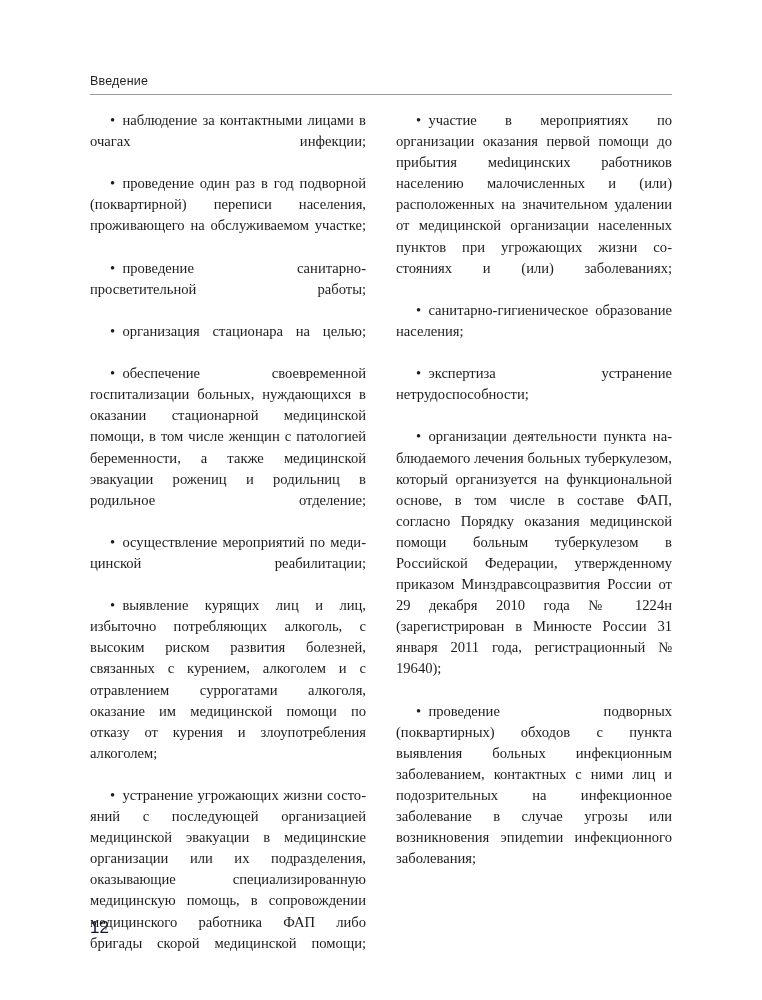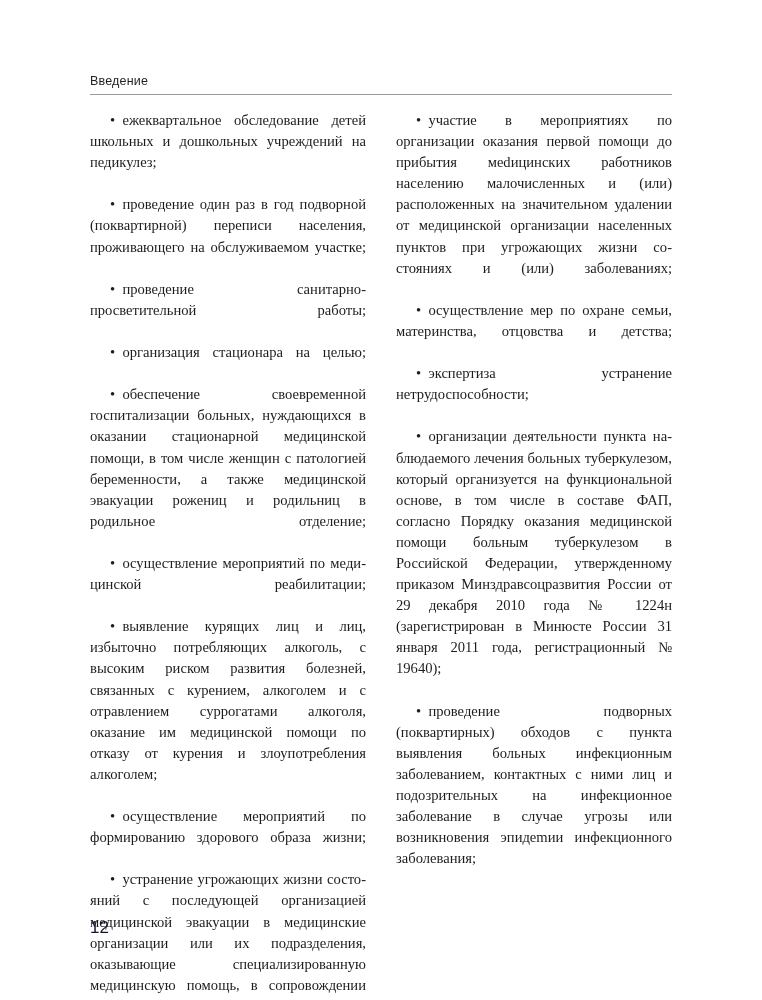--- a/index.html
+++ b/index.html
@@ -93,33 +93,32 @@
 
 <div class="page">
 
   <div class="running-head">
     <div class="rh-title">Введение</div>
     <div class="rh-rule"></div>
   </div>
 
   <div class="body-columns">
     <div class="column" id="col-left">
-        <p class="item"><span class="bullet-dot">• </span><span>ежеквартальное обследование детей школь­ных и дошкольных учреждений на педикулез;</span></p>
+        <p class="item"><span class="bullet-dot">• </span><span>наблюдение за контактными лицами в очагах инфекции;</span></p>
         <p class="item"><span class="bullet-dot">• </span><span>проведение один раз в год подворной (поквартирной) переписи населения, прожива­ющего на обслуживаемом участке;</span></p>
         <p class="item"><span class="bullet-dot">• </span><span>проведение санитарно-просветительной работы;</span></p>
         <p class="item"><span class="bullet-dot">• </span><span>организация стационара на целью;</span></p>
         <p class="item"><span class="bullet-dot">• </span><span>обеспечение своевременной госпитали­зации больных, нуждающихся в оказании ста­ционарной медицинской помощи, в том числе женщин с патологией беременности, а также медицинской эвакуации рожениц и родильниц в родильное отделение;</span></p>
         <p class="item"><span class="bullet-dot">• </span><span>осуществление мероприятий по меди­цинской реабилитации;</span></p>
         <p class="item"><span class="bullet-dot">• </span><span>выявление курящих лиц и лиц, избыточ­но потребляющих алкоголь, с высоким риском развития болезней, связанных с курением, ал­коголем и с отравлением суррогатами алкоголя, оказание им медицинской помощи по отказу от курения и злоупотребления алкоголем;</span></p>
-        <p class="item"><span class="bullet-dot">• </span><span>осуществление мероприятий по форми­рованию здорового образа жизни;</span></p>
         <p class="item"><span class="bullet-dot">• </span><span>устранение угрожающих жизни состо­яний с последующей организацией медицин­ской эвакуации в медицинские организации или их подразделения, оказывающие специа­лизированную медицинскую помощь, в сопро­вождении медицинского работника ФАП либо бригады скорой медицинской помощи;</span></p>
       </div>
     <div class="column" id="col-right">
         <p class="item"><span class="bullet-dot">• </span><span>участие в мероприятиях по организации оказания первой помощи до прибытия ме­dицинских работников населению малочислен­ных и (или) расположенных на значительном удалении от медицинской организации насе­ленных пунктов при угрожающих жизни со­стояниях и (или) заболеваниях;</span></p>
-        <p class="item"><span class="bullet-dot">• </span><span>осуществление мер по охране семьи, ма­теринства, отцовства и детства;</span></p>
+        <p class="item"><span class="bullet-dot">• </span><span>санитарно-гигиеническое образование населения;</span></p>
         <p class="item"><span class="bullet-dot">• </span><span>экспертиза устранение нетрудоспособности;</span></p>
         <p class="item"><span class="bullet-dot">• </span><span>организации деятельности пункта на­блюдаемого лечения больных туберкулезом, который организуется на функциональной основе, в том числе в составе ФАП, согласно Порядку оказания медицинской помощи боль­ным туберкулезом в Российской Федерации, утвержденному приказом Минздравсоцразви­тия России от 29 декабря 2010 года № 1224н (зарегистрирован в Минюсте России 31 января 2011 года, регистрационный № 19640);</span></p>
         <p class="item"><span class="bullet-dot">• </span><span>проведение подворных (поквартирных) обходов с пункта выявления больных инфекци­онным заболеванием, контактных с ними лиц и подозрительных на инфекционное заболева­ние в случае угрозы или возникновения эпиде­mии инфекционного заболевания;</span></p>
       </div>
   </div>
 
   <div class="folio">12</div>
 
 </div>
 

